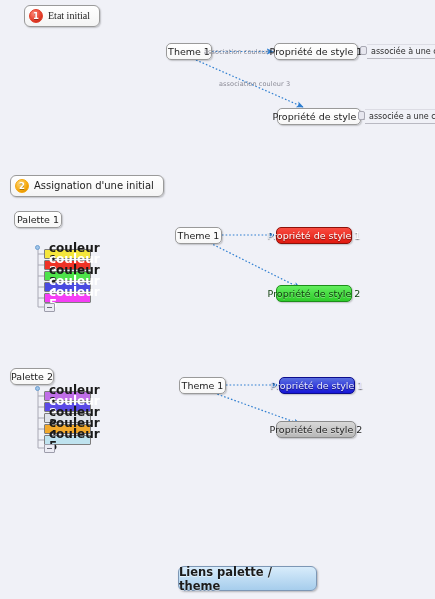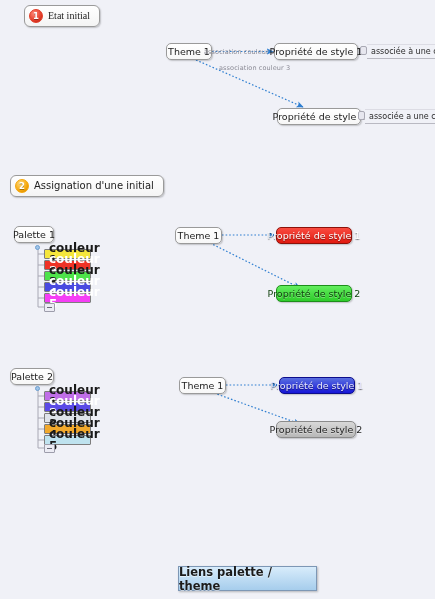--- a/index.html
+++ b/index.html
@@ -159,21 +159,21 @@
     border: 1px solid #6d9fd0;
   }
 
   
   .title-btn {
     position: absolute;
     display: flex;
     align-items: center;
     justify-content: center;
     border: 1px solid #7d97b5;
-    border-radius: 0;
+    border-radius: 6px;
     background: linear-gradient(#d8ecfb, #a6cdec);
     color: #1b1b1b;
     font-size: 11.5px;
     font-weight: bold;
     box-shadow: 1px 1px 2px rgba(0,0,0,0.25);
     text-shadow: 0 1px 0 rgba(255,255,255,.55);
   }
 </style>
 </head>
 <body>
@@ -217,35 +217,35 @@
 
   <span class="caption" style="left:204px; top:48px;">association couleur 2</span>
 
   <div class="node box" style="left:274px; top:43px; width:84px;">
     <span class="lbl">Propriété de style 1</span>
   </div>
 
   <div class="note-clip" style="left:360px; top:46px;"></div>
   <div class="note" style="left:367px; top:44px;">associée à une couleur</div>
 
-  <span class="caption" style="left:219px; top:64px;">association couleur 3</span>
+  <span class="caption" style="left:219px; top:80px;">association couleur 3</span>
 
   <div class="node box" style="left:277px; top:108px; width:84px;">
     <span class="lbl">Propriété de style 2</span>
   </div>
 
   <div class="note-clip" style="left:358px; top:111px;"></div>
   <div class="note" style="left:365px; top:109px;">associée a une couleur</div>
 
   <div class="node stage" style="left:10px; top:175px;">
     <span class="badge orange" style="border-color: rgb(245, 166, 9);">2</span>
     <span class="lbl" style="padding:0 2px 0 0;">Assignation d'une initial</span>
   </div>
 
-  <div class="node box" style="left:14px; top:226px; width:40px;">
+  <div class="node box" style="left:14px; top:211px; width:48px;">
     <span class="lbl">Palette 1</span>
   </div>
   <div class="tree-dot" style="left:35px; top:245px;"></div>
 
   <div class="palette-tree">
     <div class="swatch" style="left: 44px; top: 249px; background: linear-gradient(rgb(245, 230, 60), rgb(245, 230, 60)); color: rgb(26, 26, 26);">
       <span>couleur 1</span>
     </div>
     <div class="swatch" style="left: 44px; top: 260px; background: linear-gradient(rgb(239, 51, 38), rgb(239, 51, 38)); color: rgb(255, 255, 255);">
       <span>couleur 2</span>

